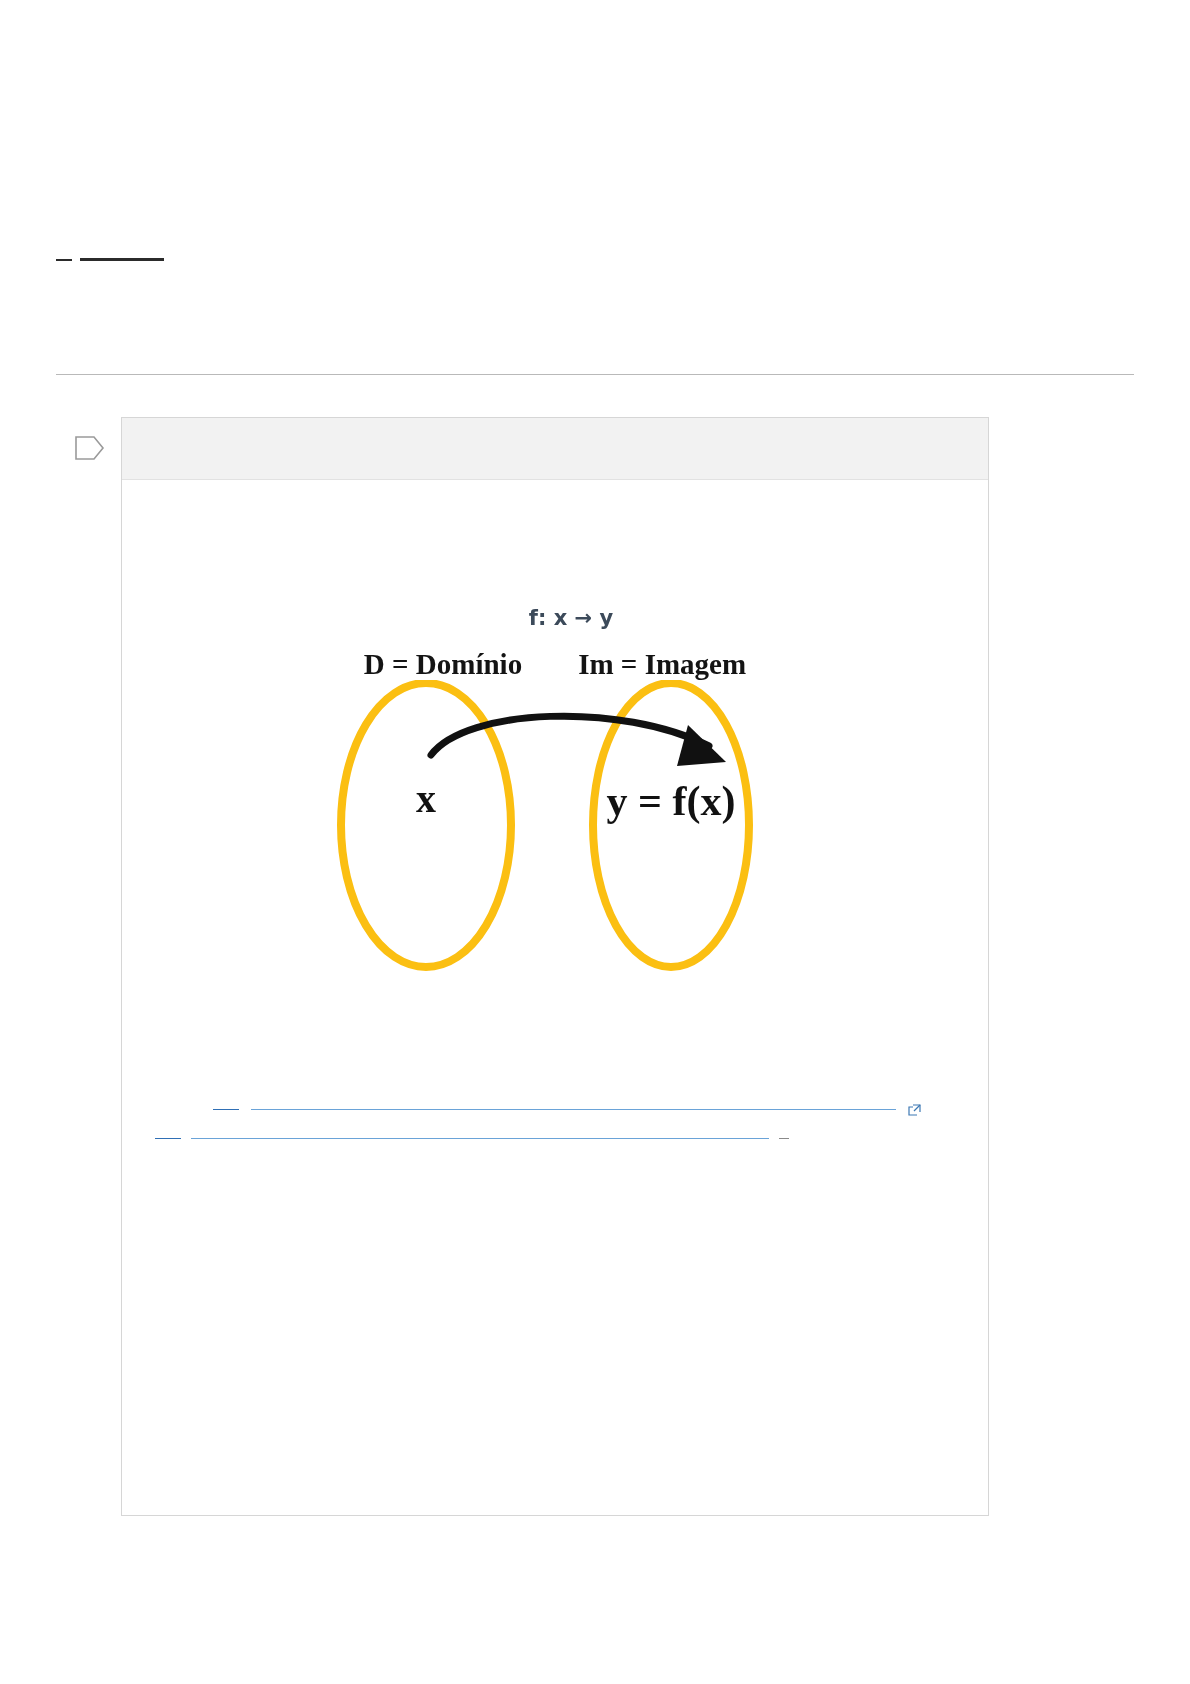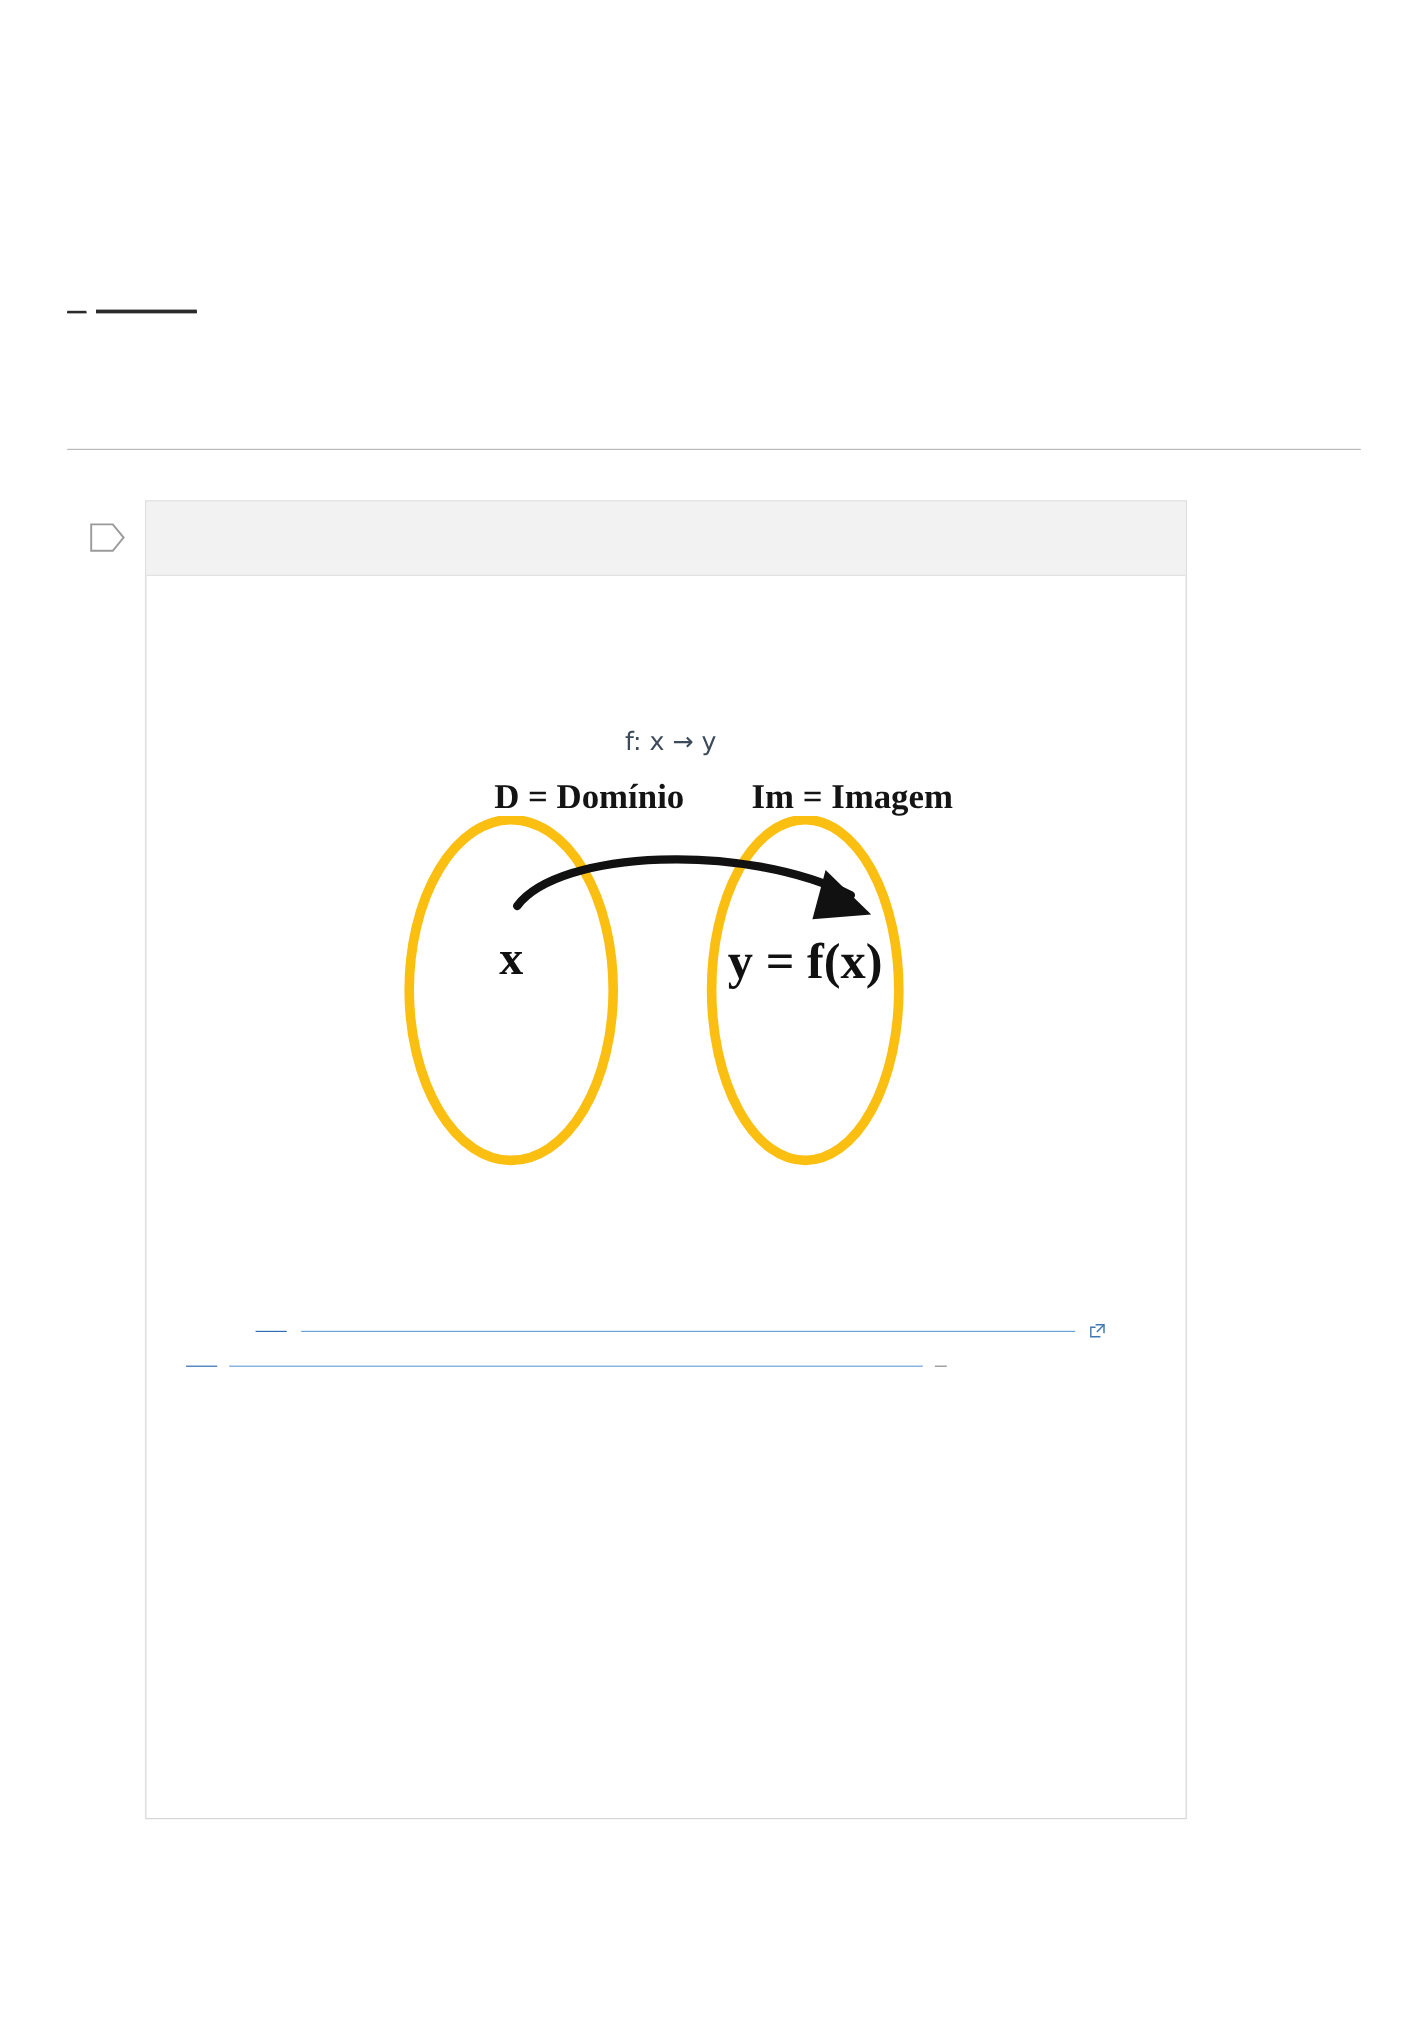--- a/index.html
+++ b/index.html
@@ -78,40 +78,40 @@
   .diagram {
     position: absolute;
     top: 470px;
     left: 121px;
     width: 868px;
     height: 620px;
   }
   .fn-notation {
     position: absolute;
     top: 136px;
-    left: 4px;
+    left: 16px;
     width: 868px;
     text-align: center;
     font-size: 21px;
     color: #3c4a5a;
     font-family: "DejaVu Sans", sans-serif;
+    font-weight: bold;
   }
   .set-labels {
     position: absolute;
     top: 178px;
     left: 0;
     width: 868px;
     display: flex;
     justify-content: center;
     gap: 56px;
     font-family: "Liberation Serif", serif;
     font-weight: bold;
     font-size: 29px;
     color: #141414;
-    padding-left: 48px;
   }
   .svg-wrap {
     position: absolute;
     top: 210px;
     left: 0;
     width: 868px;
     height: 320px;
   }
   .oval-text {
     font-family: "Liberation Serif", serif;

